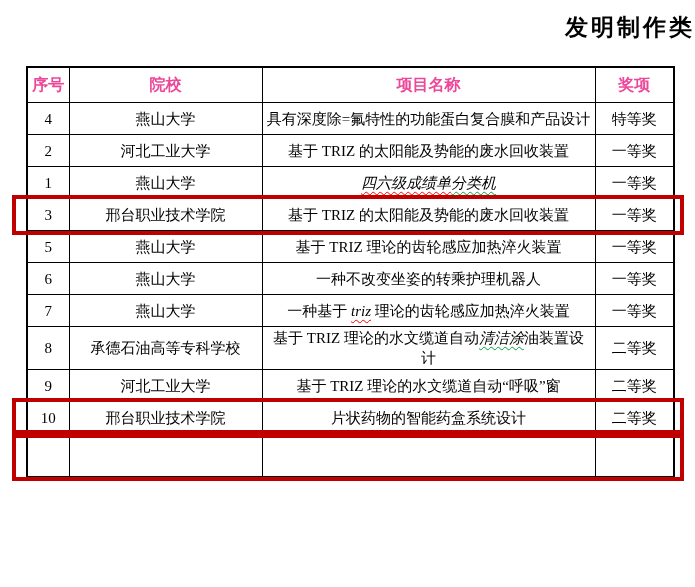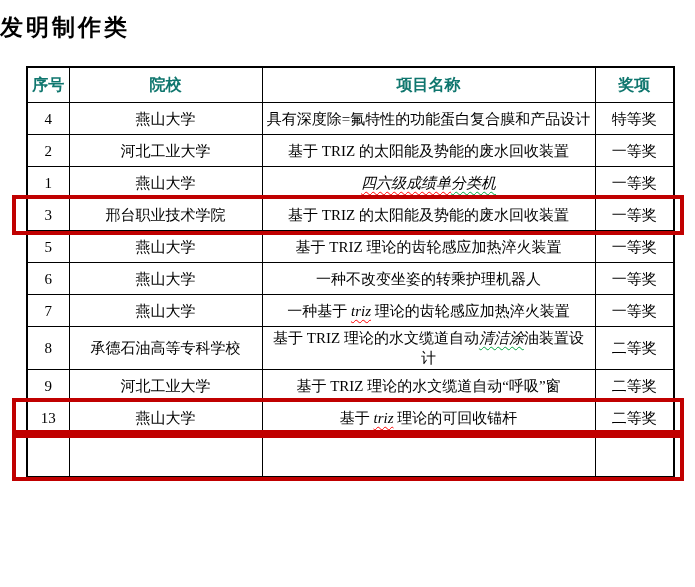--- a/index.html
+++ b/index.html
@@ -13,21 +13,21 @@
     width: 695px;
     height: 587px;
     overflow: hidden;
     background: #ffffff;
   }
   .title {
     position: absolute;
     top: 12px;
     left: 0;
     width: 100%;
-    text-align: left;
+    text-align: right;
     font-size: 23px;
     font-weight: bold;
     letter-spacing: 3px;
     color: #000000;
   }
   table.awards {
     position: absolute;
     top: 66px;
     left: 26px;
     width: 647px;
@@ -41,21 +41,21 @@
   table.awards {
     border-width: 2px;
   }
   table.awards th {
     font-size: 16px;
     font-weight: bold;
     height: 34px;
     text-align: center;
     vertical-align: middle;
     padding: 0 2px;
-    color: #0f766e;
+    color: #ec4899;
   }
   table.awards td {
     font-size: 15px;
     line-height: 20px;
     height: 29px;
     text-align: center;
     vertical-align: middle;
     padding: 1px 4px;
     color: #000000;
     word-break: break-all;
@@ -145,23 +145,23 @@
     <td><span>基于 TRIZ 理论的水文缆道自动</span><span class="wavy" style="text-decoration-color: rgb(0, 163, 60);">清洁涂</span><span>油装置设计</span></td>
     <td>二等奖</td>
   </tr>
         <tr>
     <td>9</td>
     <td>河北工业大学</td>
     <td><span>基于 TRIZ 理论的水文缆道自动“呼吸”窗</span></td>
     <td>二等奖</td>
   </tr>
         <tr>
-    <td>13</td>
-    <td>燕山大学</td>
-    <td><span>基于 </span><span class="wavy" style="text-decoration-color: rgb(255, 0, 0);">triz</span><span> 理论的可回收锚杆</span></td>
+    <td>10</td>
+    <td>邢台职业技术学院</td>
+    <td><span>片状药物的智能药盒系统设计</span></td>
     <td>二等奖</td>
   </tr>
         <tr class="partial">
     <td></td>
     <td></td>
     <td></td>
     <td></td>
   </tr>
       </tbody>
   </table>

